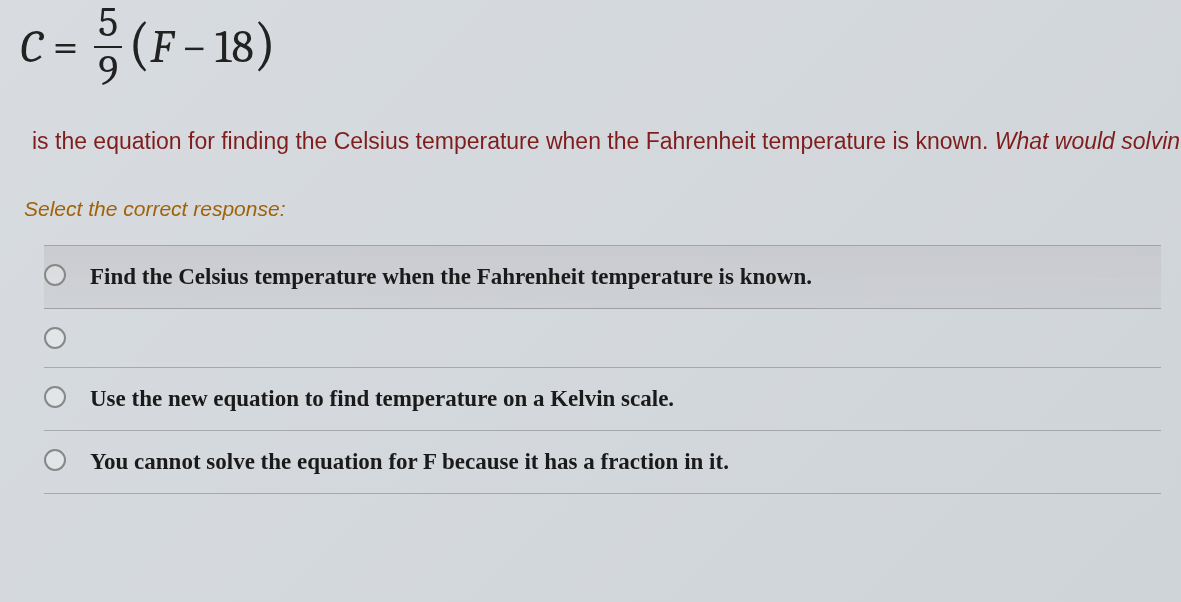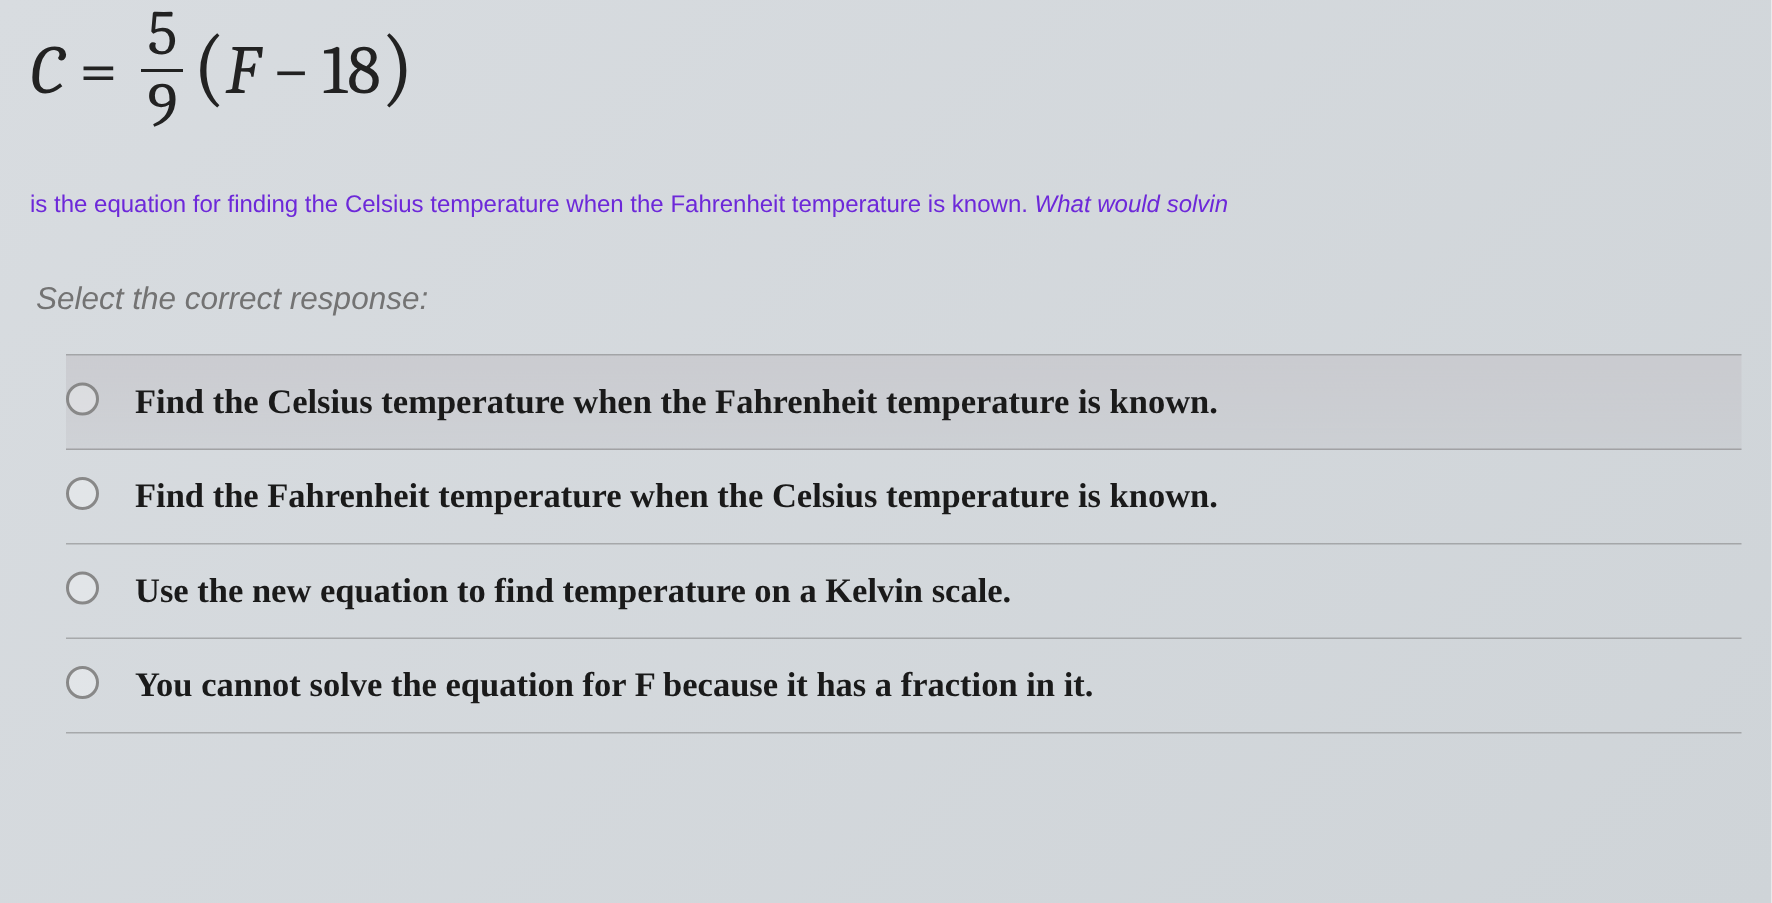--- a/index.html
+++ b/index.html
@@ -62,32 +62,32 @@
       font-style: italic;
     }
     .eq-num {
       font-style: normal;
     }
     .eq-minus {
       font-style: normal;
       margin: 0 8px;
     }
     .description {
-      font-size: 16px;
-      color: #6d28d9;
-      margin: 18px 0 42px 0;
+      font-size: 23px;
+      color: #7f1d1d;
+      margin: 18px 0 42px 12px;
       white-space: nowrap;
     }
     .description .italic {
       font-style: italic;
     }
     .select-prompt {
       font-size: 21px;
       font-style: italic;
-      color: #737373;
+      color: #a16207;
       margin-bottom: 24px;
       padding-left: 4px;
     }
     .options {
       padding-left: 24px;
     }
     .option {
       display: flex;
       align-items: flex-start;
       padding: 18px 0;
@@ -138,21 +138,20 @@
 
   <div class="select-prompt">Select the correct response:</div>
 
   <div class="options">
     <div class="option">
       <span class="radio"></span>
       <span class="option-label">Find the Celsius temperature when the Fahrenheit temperature is known.</span>
     </div>
     <div class="option">
       <span class="radio"></span>
-      <span class="option-label">Find the Fahrenheit temperature when the Celsius temperature is known.</span>
     </div>
     <div class="option">
       <span class="radio"></span>
       <span class="option-label">Use the new equation to find temperature on a Kelvin scale.</span>
     </div>
     <div class="option">
       <span class="radio"></span>
       <span class="option-label">You cannot solve the equation for F because it has a fraction in it.</span>
     </div>
   </div>

